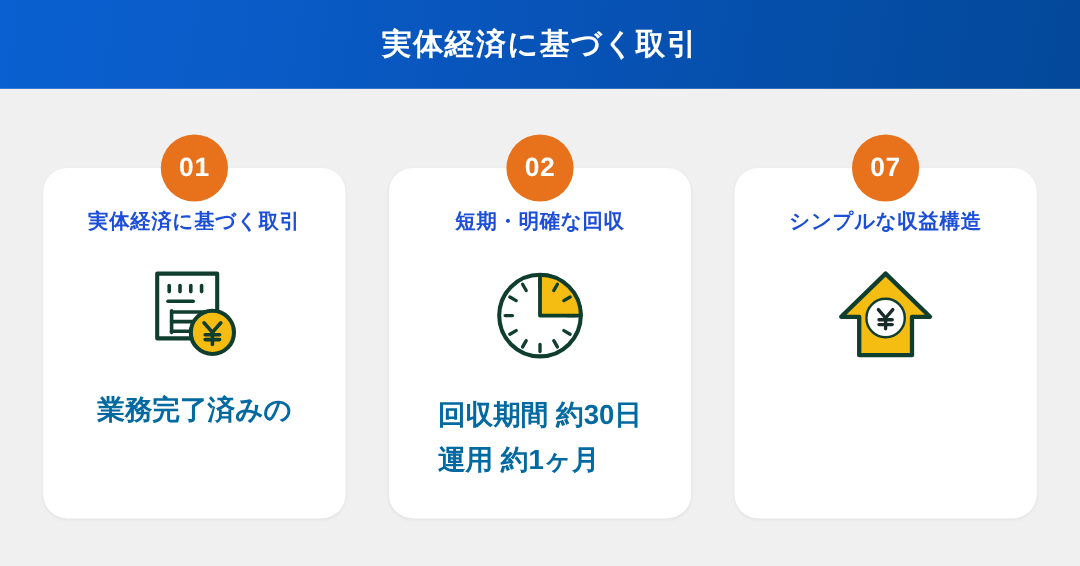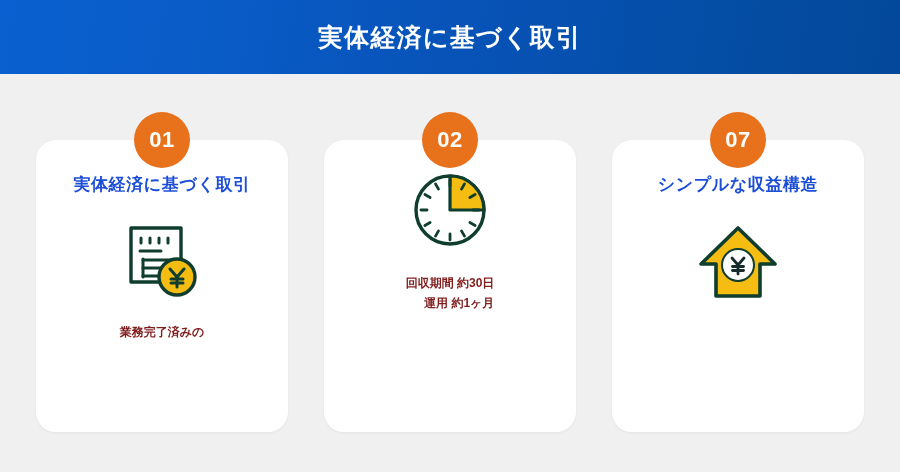--- a/index.html
+++ b/index.html
@@ -103,25 +103,25 @@
   .icon-wrap {
     margin-top: 22px;
     height: 96px;
     display: flex;
     align-items: center;
     justify-content: center;
   }
 
   .card-body {
     margin-top: 14px;
-    color: #7f1d1d;
-    font-size: 12px;
+    color: #0369a1;
+    font-size: 23px;
     font-weight: bold;
     line-height: 1.65;
-    text-align: right;
+    text-align: left;
     white-space: nowrap;
   }
   .card-body .line {
     display: block;
   }
   .card-body.overflow {
     white-space: nowrap;
     width: 300px;
   }
 
@@ -178,20 +178,21 @@
       </div>
 
       <div class="card-body">
         <span class="line">業務完了済みの</span>
       </div>
     </div>
 
     <div class="card c2">
       <div class="badge">02</div>
 
+      <div class="card-title">短期・明確な回収</div>
 
       <div class="icon-wrap">
         <svg width="86" height="86" viewBox="0 0 86 86" aria-hidden="true">
           <circle cx="43" cy="43" r="34" fill="#ffffff" stroke="#0f3d2e" stroke-width="3.4"></circle>
 
           <path d="M43 43 L43 9 A34 34 0 0 1 77 43 Z" fill="#f5bc12" stroke="#0f3d2e" stroke-width="3.2" stroke-linejoin="round"></path>
 
           <g stroke="#0f3d2e" stroke-width="2.8" stroke-linecap="round">
             <line x1="43" y1="13" x2="43" y2="19"></line>
             <line x1="57.5" y1="16.9" x2="54.5" y2="22.1"></line>

